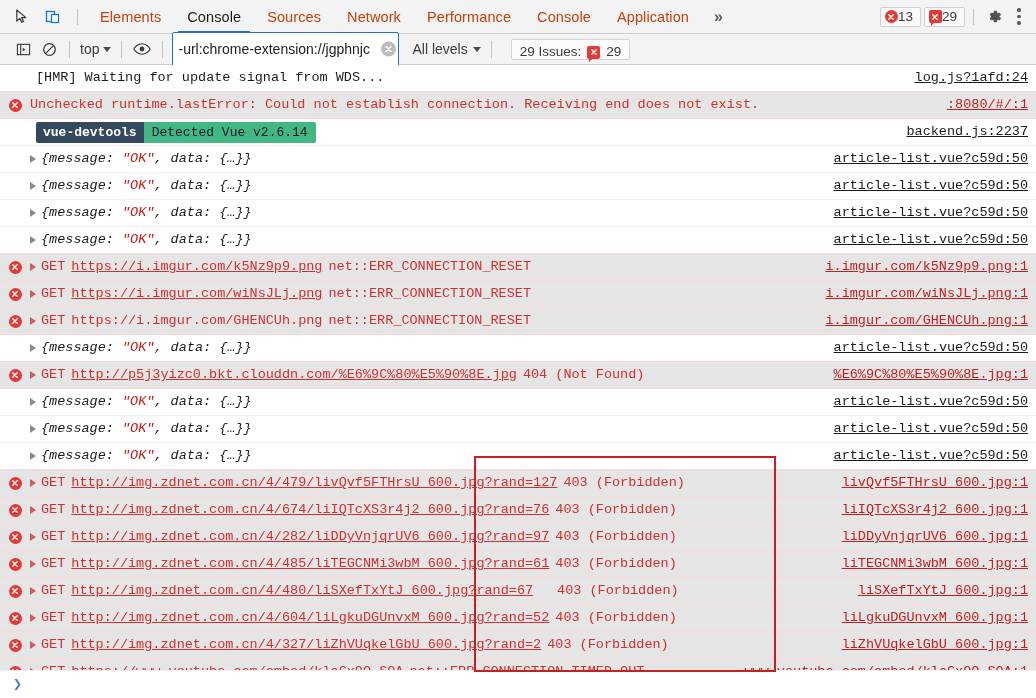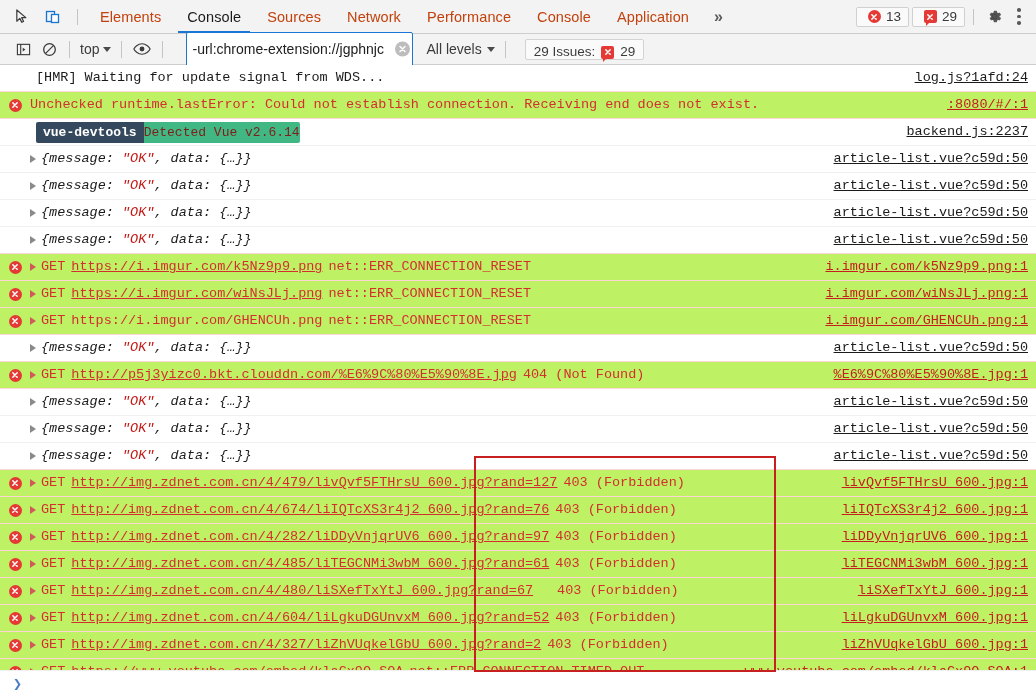--- a/index.html
+++ b/index.html
@@ -81,25 +81,24 @@
   .tb-right {
     margin-left: auto;
     display: flex;
     align-items: center;
     padding-right: 7px;
     gap: 3px;
   }
   .counter {
     display: flex;
     align-items: center;
-    gap: 5px;
     border: 1px solid #d0d0d0;
     border-radius: 2px;
     background: #fafafa;
-    padding: 2px 7px 2px 11px;
+    padding: 2px 7px 2px 4px;
     height: 20px;
     box-sizing: border-box;
     font-size: 13.5px;
     color: #3b3b3b;
   }
   .err-dot {
     width: 13px; height: 13px;
     border-radius: 50%;
     background: #e53935;
     display: flex; align-items: center; justify-content: center;
@@ -168,21 +167,21 @@
     width: 0; height: 0;
     border-left: 4.5px solid transparent;
     border-right: 4.5px solid transparent;
     border-top: 5px solid #4a4a4a;
     display: block;
   }
   .filter-input-wrap {
     position: relative;
     width: 227px;
     height: 35px;
-    margin-left: 16px;
+    margin-left: 2px;
   }
   .filter-input {
     width: 100%;
     height: 100%;
     box-sizing: border-box;
     border: 1px solid #1976d2;
     border-radius: 2px;
     background: #ffffff;
     font-family: "Liberation Sans", sans-serif;
     font-size: 14px;
@@ -232,21 +231,21 @@
     display: flex;
     align-items: center;
     padding: 0 8px 0 0;
     box-sizing: border-box;
     font-family: "Liberation Mono", monospace;
     font-size: 13.5px;
     line-height: 26px;
     white-space: nowrap;
   }
   .row.err {
-    background: #bef264;
+    background: #e5e5e5;
     border-bottom: 1px solid #ffd6d6;
     border-top: 1px solid #ffd6d6;
     margin-top: -1px;
   }
   .row .gutter {
     width: 30px;
     min-width: 30px;
     display: flex;
     align-items: center;
     justify-content: center;
@@ -305,24 +304,24 @@
     color: #ffffff;
     font-family: "Liberation Mono", monospace;
     font-size: 13px;
     padding: 2px 7px;
     line-height: 17px;
     border-radius: 2px 0 0 2px;
     font-weight: bold;
   }
   .badge-b {
     background: #41b883;
-    color: #7f1d1d;
+    color: #0f172a;
     font-family: "Liberation Mono", monospace;
     font-size: 13px;
-    padding: 2px 0;
+    padding: 2px 8px;
     line-height: 17px;
     border-radius: 0 2px 2px 0;
   }
 
   .hmr { color: #1b1b1b; padding-left: 6px; }
 
   
   .annot-rect {
     position: absolute;
     border: 2px solid #c62020;

